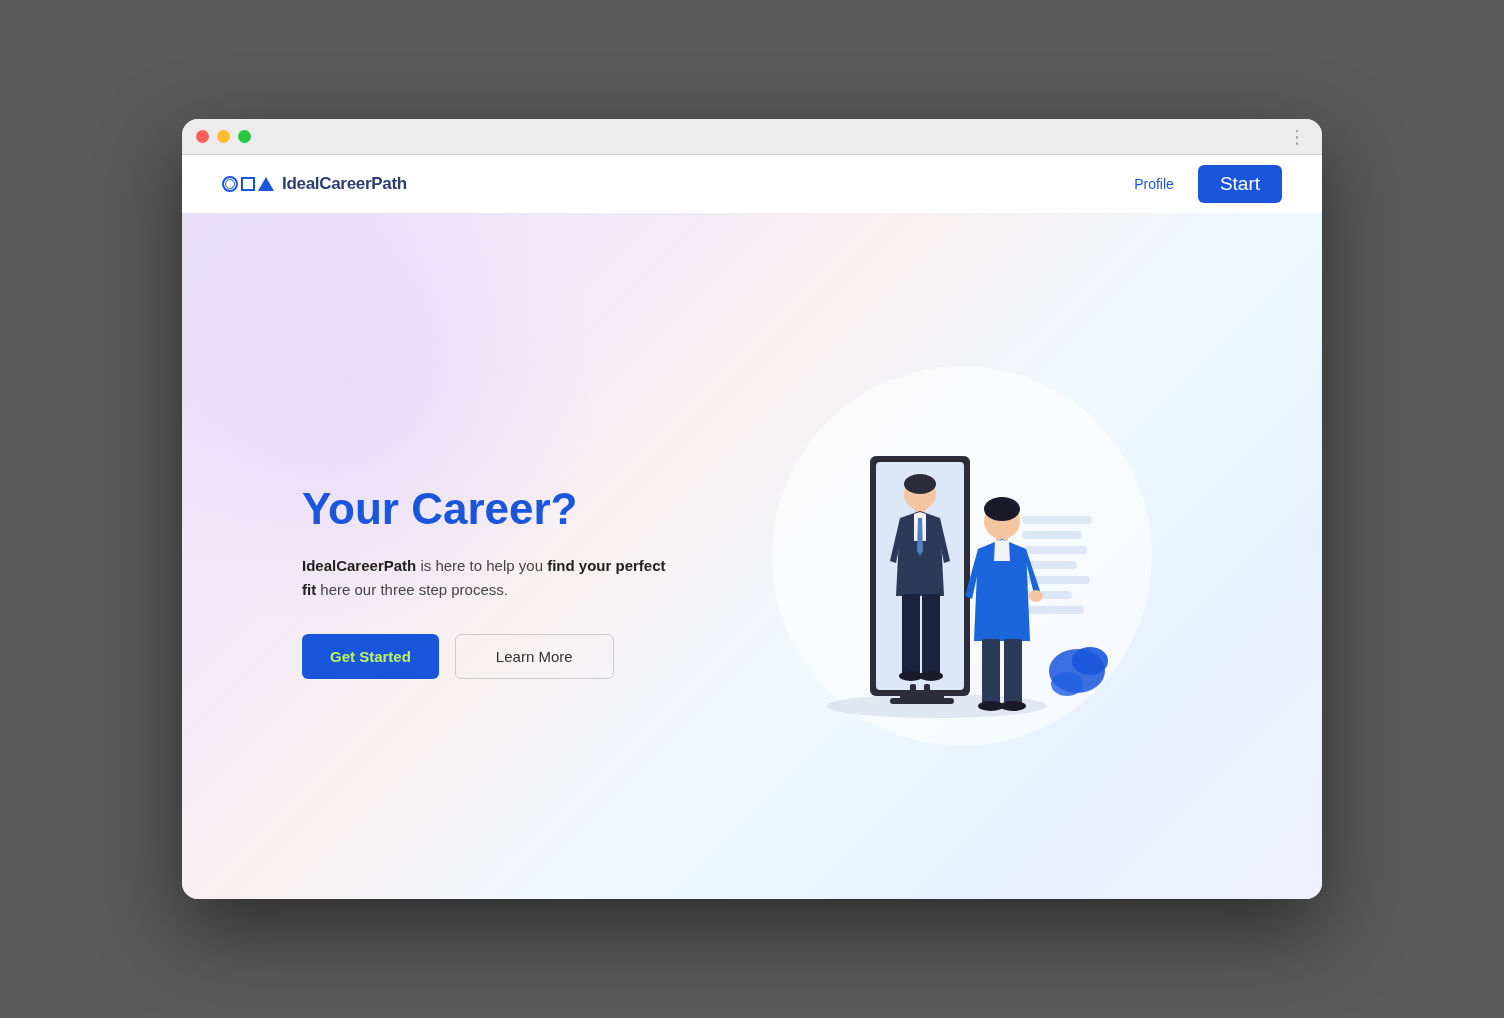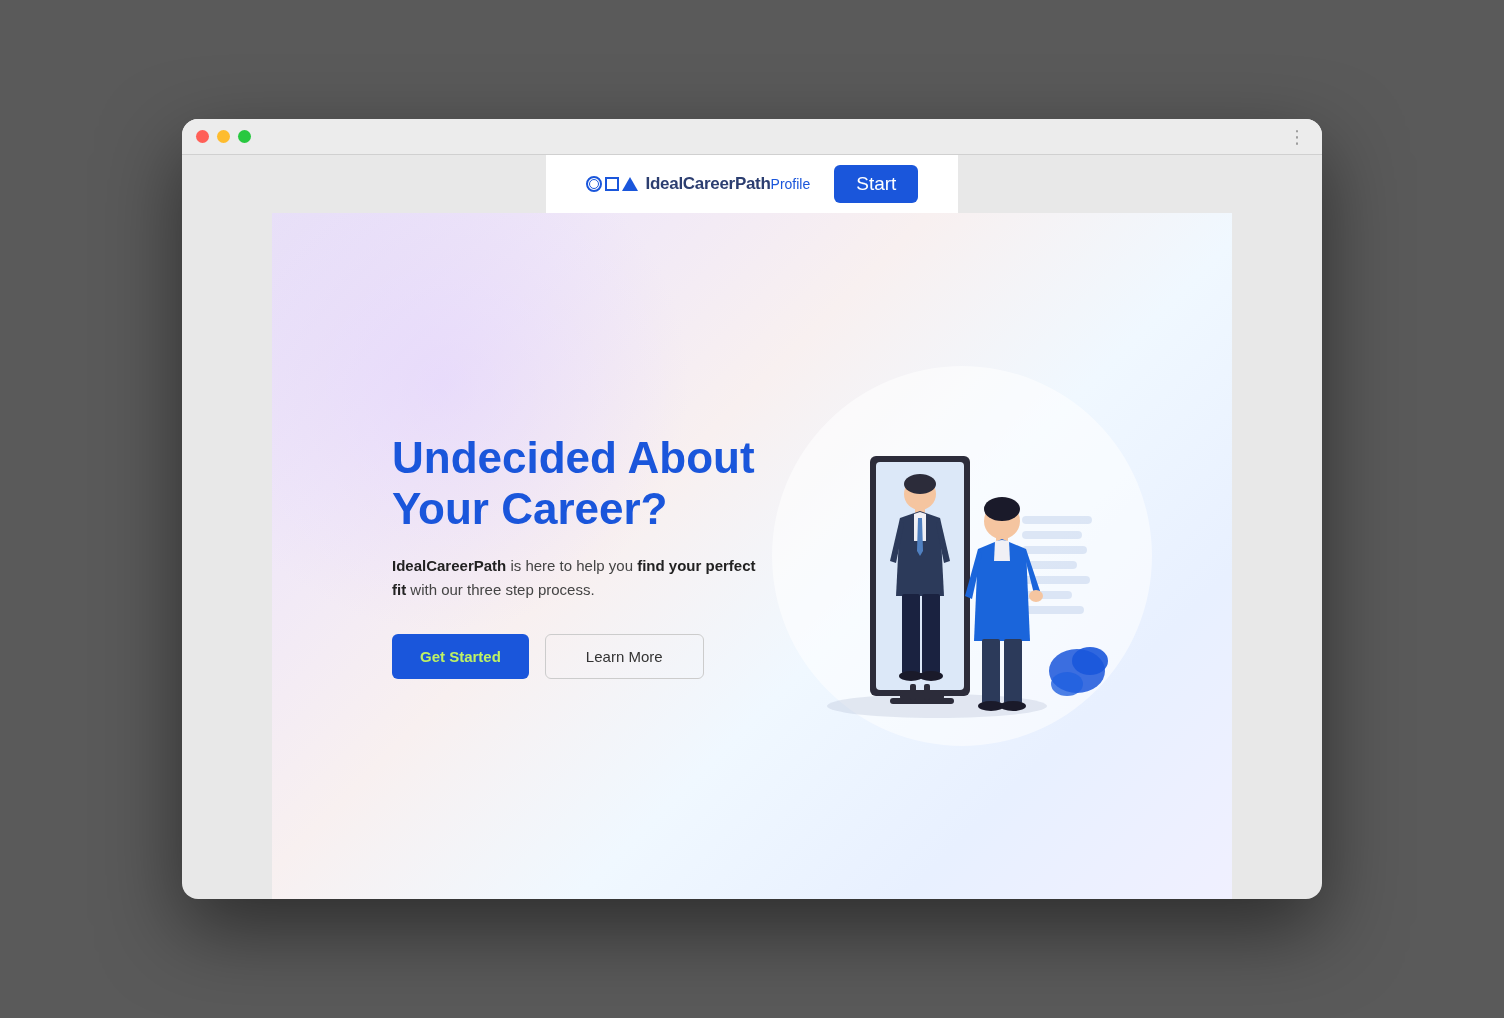--- a/index.html
+++ b/index.html
@@ -59,21 +59,20 @@
       font-size: 18px;
       letter-spacing: 2px;
       line-height: 1;
     }
 
     .browser-content {
       flex: 1;
       overflow: hidden;
       display: flex;
       flex-direction: column;
-      align-items: center;
     }
 
     
     .navbar {
       background: #ffffff;
       height: 58px;
       display: flex;
       align-items: center;
       justify-content: space-between;
       padding: 0 40px;
@@ -293,25 +292,25 @@
       </div>
       <div class="nav-right">
         <a class="nav-profile-link">Profile</a>
         <button class="nav-start-btn">Start</button>
       </div>
     </nav>
 
     <section class="hero">
       <div class="hero-left">
         <h1 class="hero-title">
-          <span>Undecided About</span><br>
+          <br>
           <span>Your Career?</span>
         </h1>
         <p class="hero-description">
-          <strong>IdealCareerPath</strong><span> is here to help you </span><strong>find your perfect fit</strong><span> with our three step process.</span>
+          <strong>IdealCareerPath</strong><span> is here to help you </span><strong>find your perfect fit</strong><span> here our three step process.</span>
         </p>
         <div class="hero-buttons">
           <button class="btn-get-started">Get Started</button>
           <button class="btn-learn-more">Learn More</button>
         </div>
       </div>
 
       <div class="hero-right">
         <div class="illustration-bg">
 

